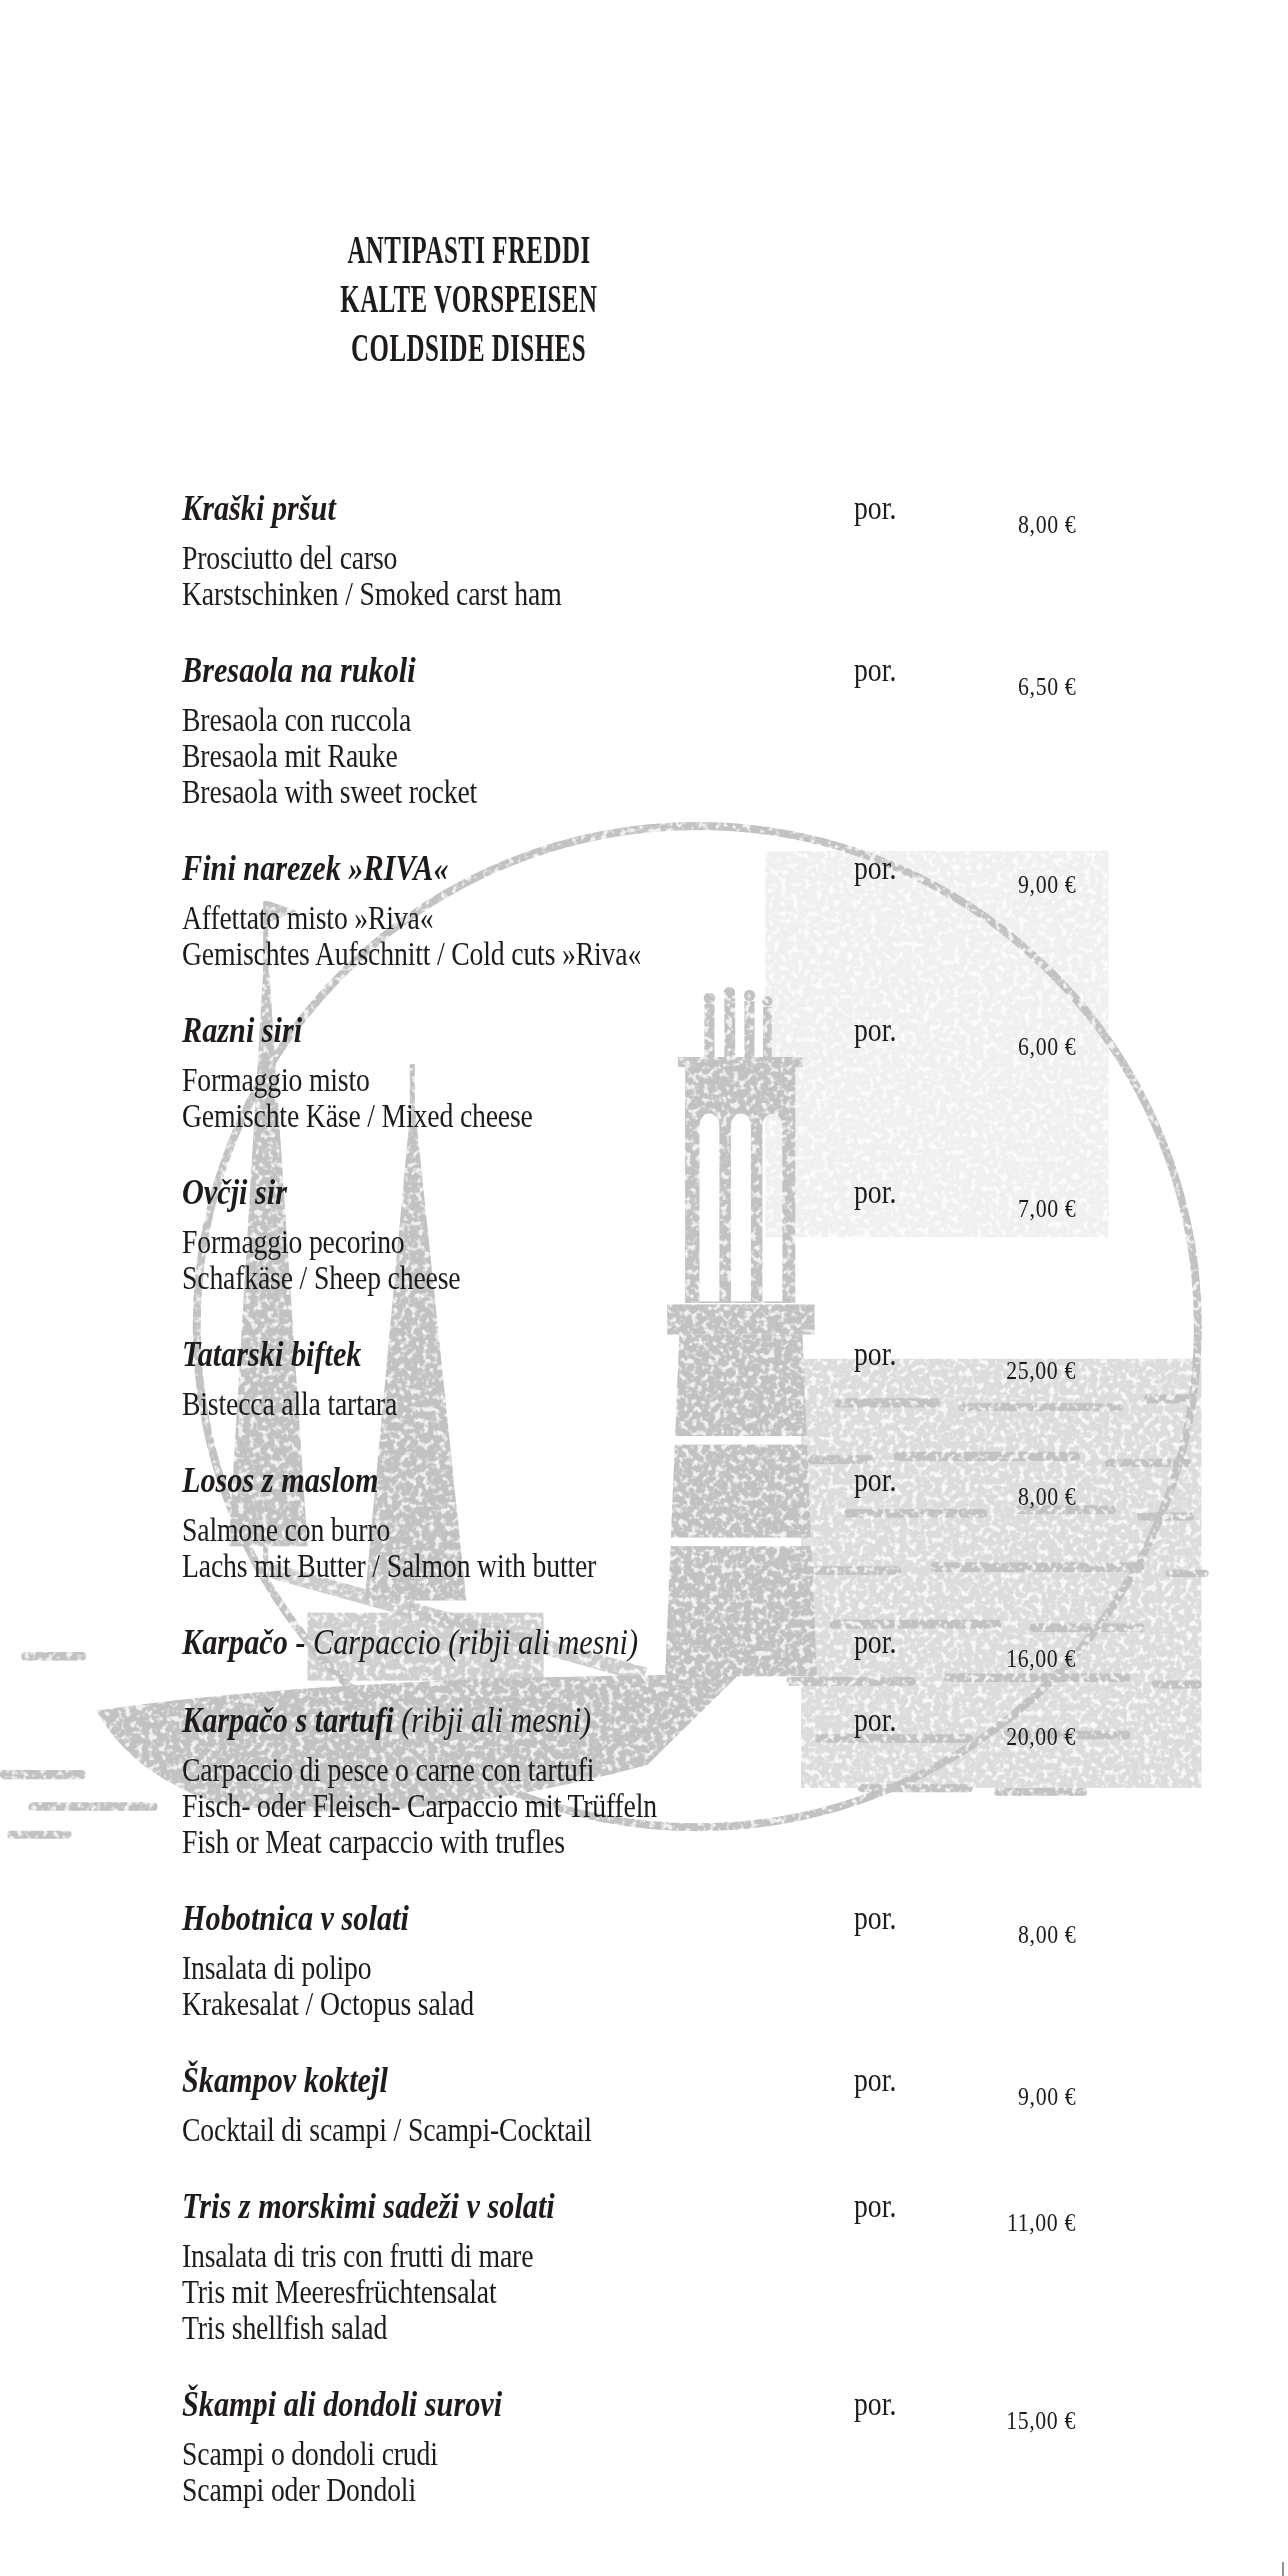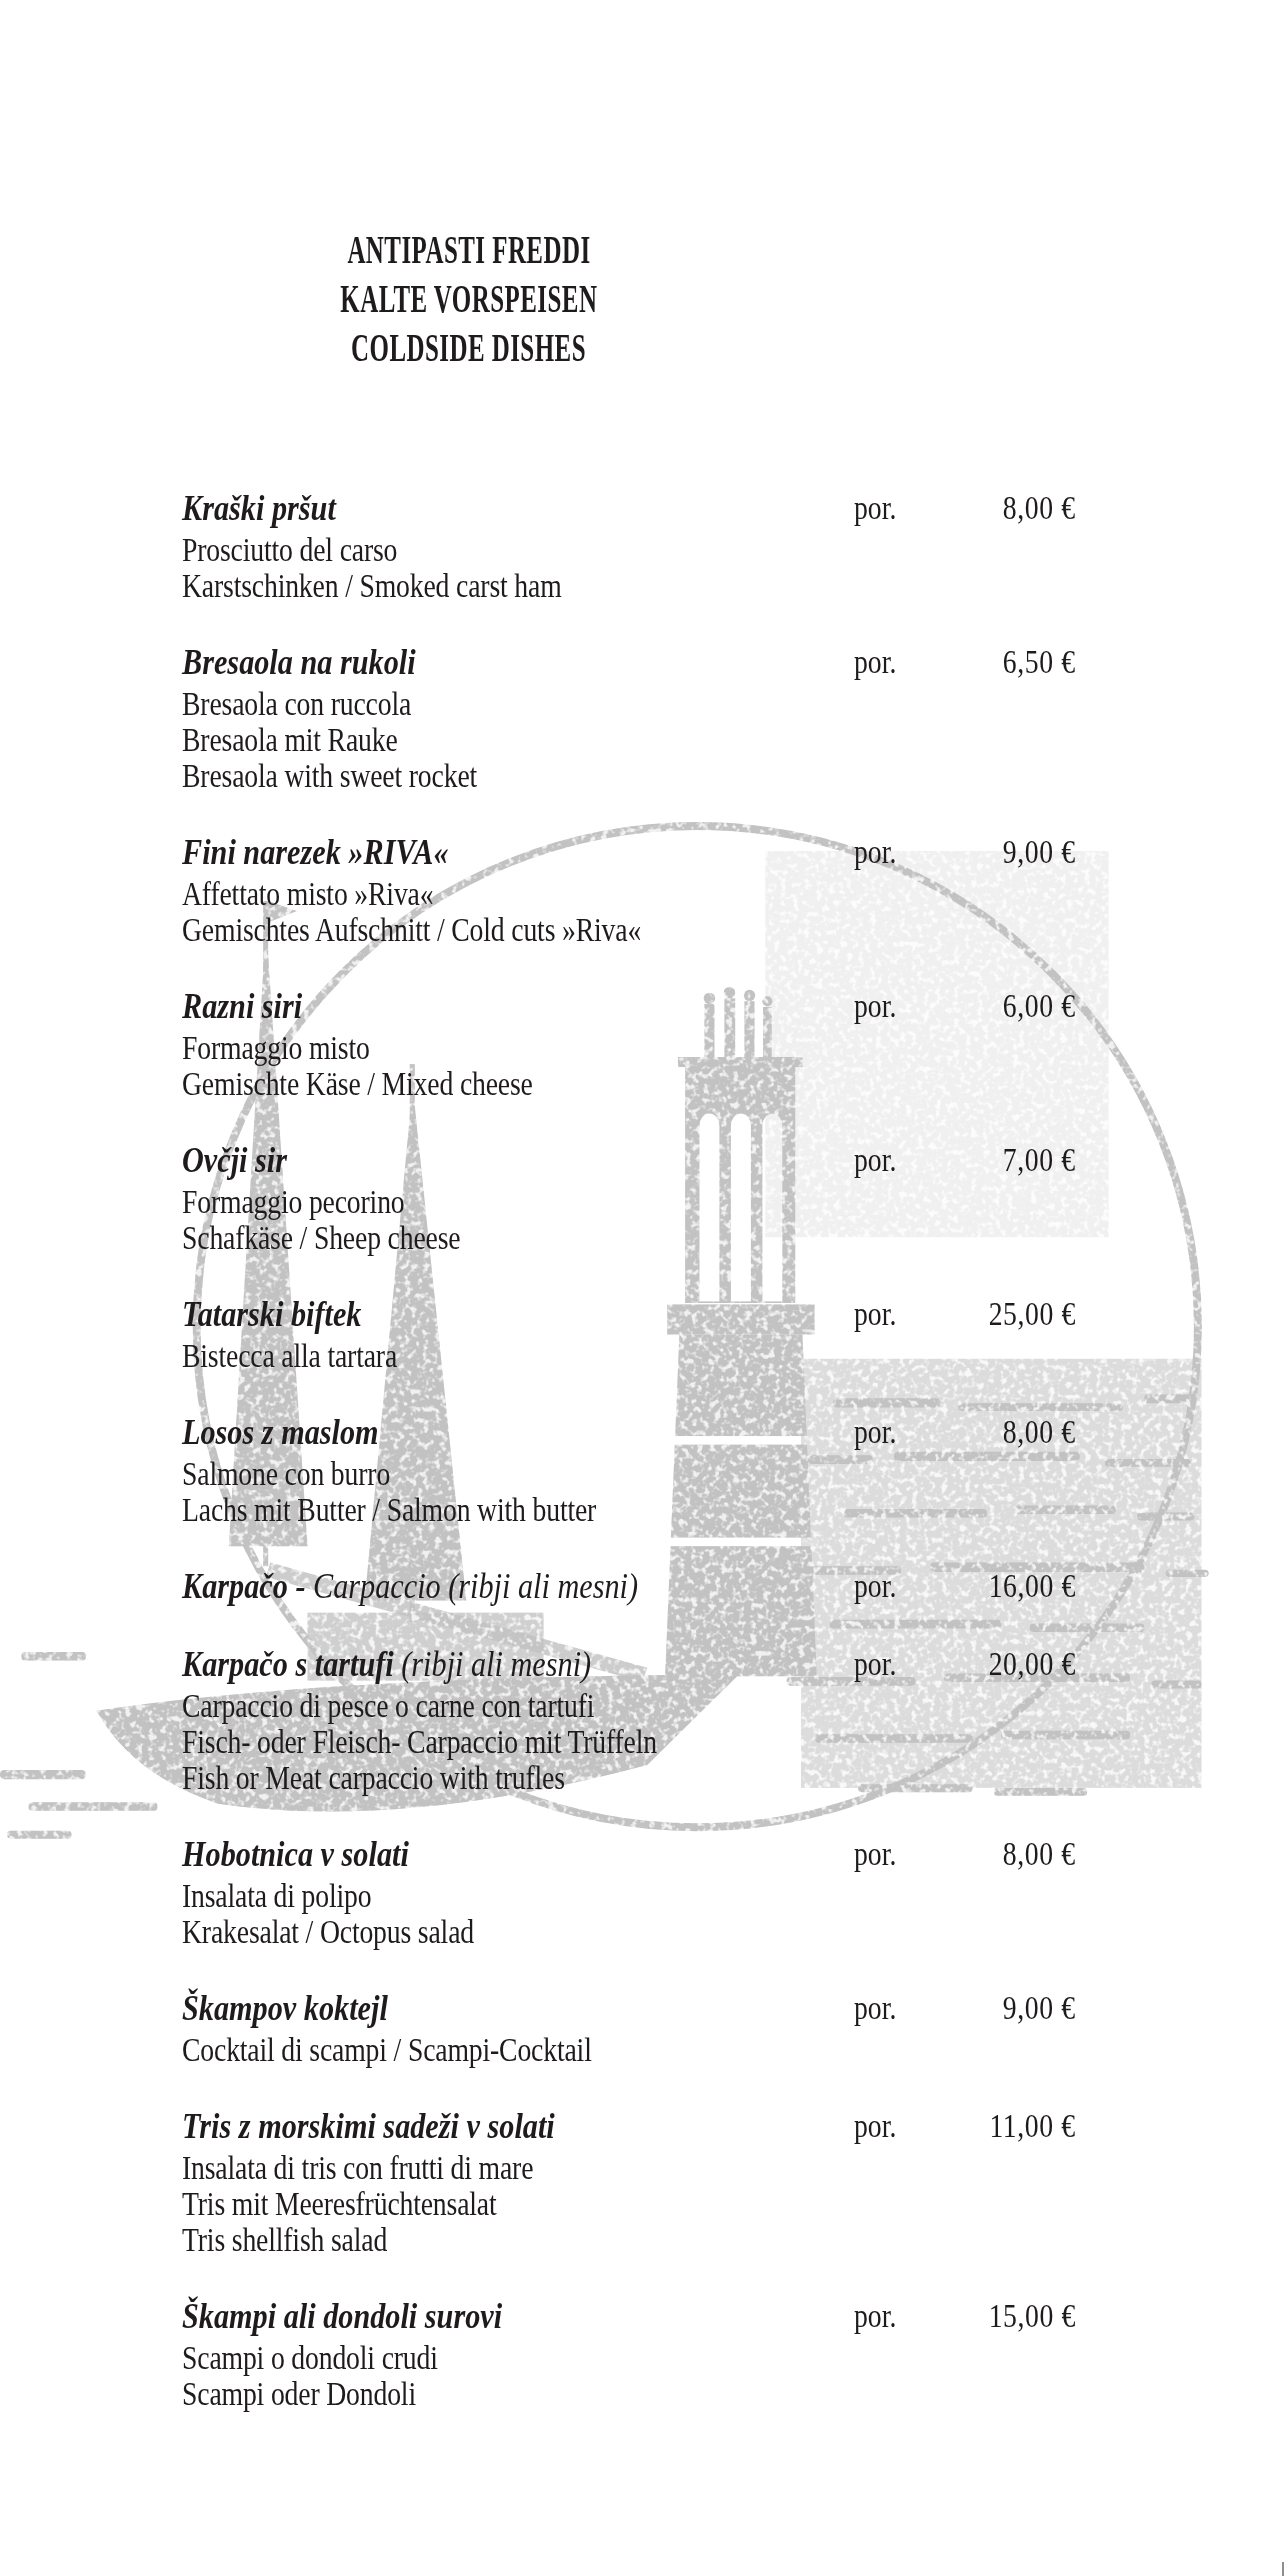--- a/index.html
+++ b/index.html
@@ -17,24 +17,24 @@
     white-space:nowrap;
   }
   .title-block .txt{display:inline-block;transform:scaleX(0.64);transform-origin:50% 50%;letter-spacing:0.7px;}
   
   .items{position:absolute;left:182px;top:489px;width:894px;}
   .item{margin-bottom:39px;}
   .row{position:relative;height:39px;line-height:39px;white-space:nowrap;}
   .dish{position:absolute;left:0;top:0;font-size:36px;font-weight:bold;line-height:39px;font-style:italic;}
   .dish .suffix{font-weight:normal;}
   .por{position:absolute;left:672px;top:0;font-size:33px;line-height:39px;}
-  .price{position:absolute;right:0;top:0;font-size:33px;line-height:39px;text-align:right;letter-spacing:0.7px;}
+  .price{position:absolute;right:0;top:16px;font-size:26px;line-height:39px;text-align:right;letter-spacing:0.7px;}
   .txt{display:inline-block;transform:scaleX(0.84);transform-origin:0 50%;}
   .price .txt{transform-origin:100% 50%;letter-spacing:0.7px;}
-  .descs{margin-top:4px;}
+  .descs{margin-top:12px;}
   .desc{font-size:33px;line-height:36px;letter-spacing:-0.2px;white-space:nowrap;}
   
   .scroll-artifact{position:absolute;left:1282px;top:2562px;width:2.1px;height:14.3px;background:#8f8f8f;}
 </style>
 </head>
 <body>
 
 <svg class="watermark" viewBox="0 0 1801 3602" aria-hidden="true">
   <defs>
     <filter id="grain" x="-3%" y="-3%" width="106%" height="106%">

